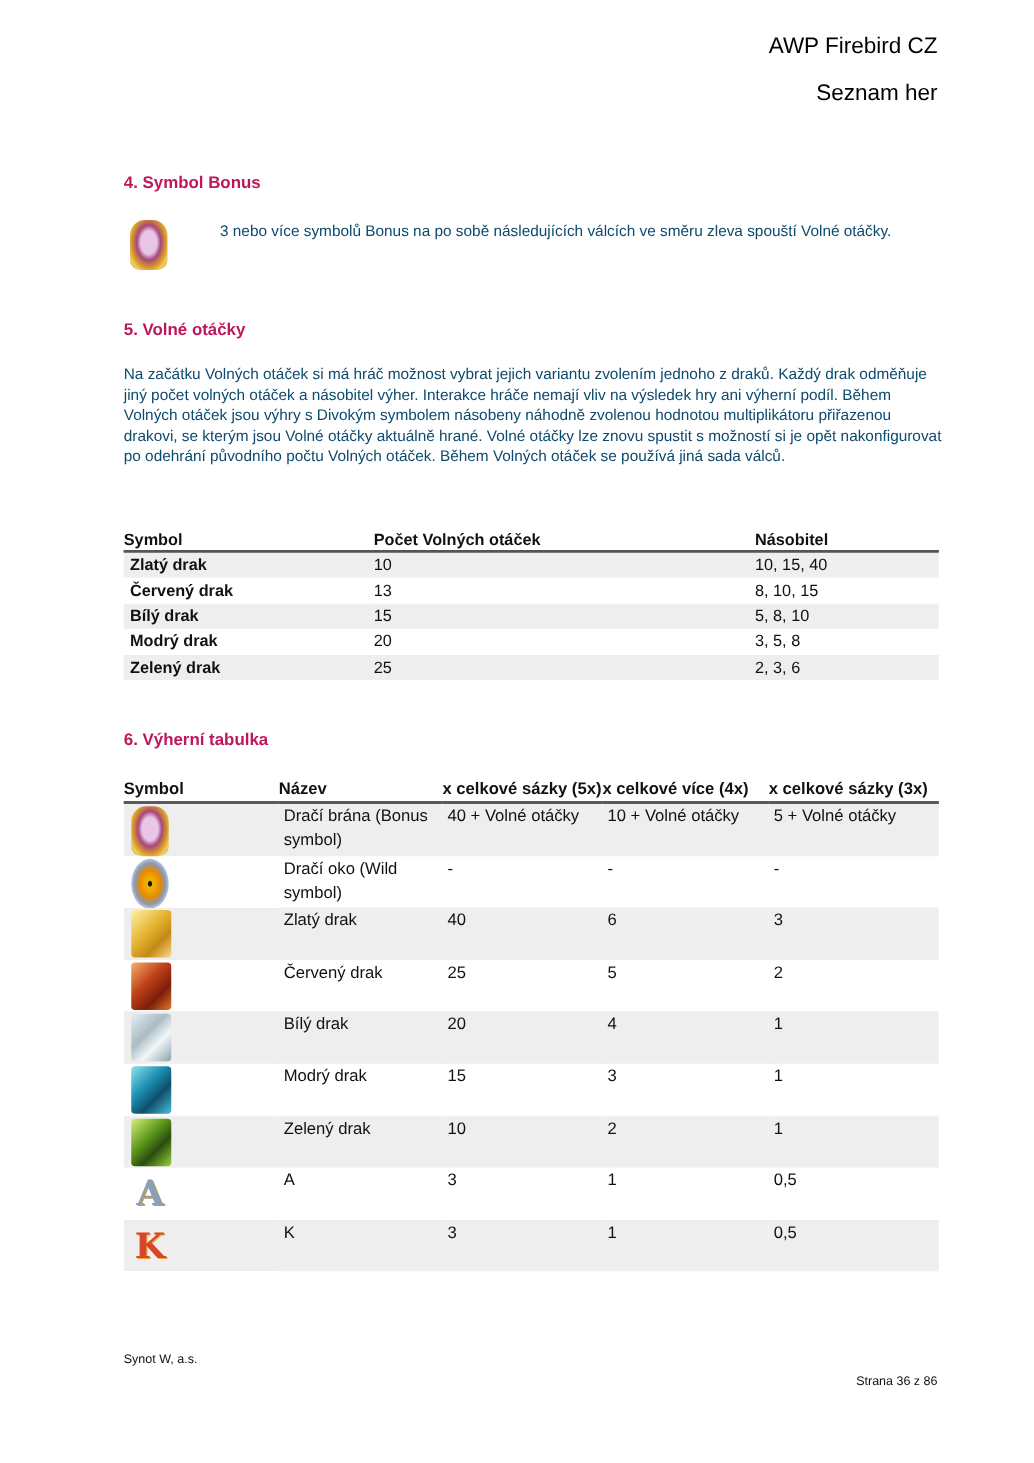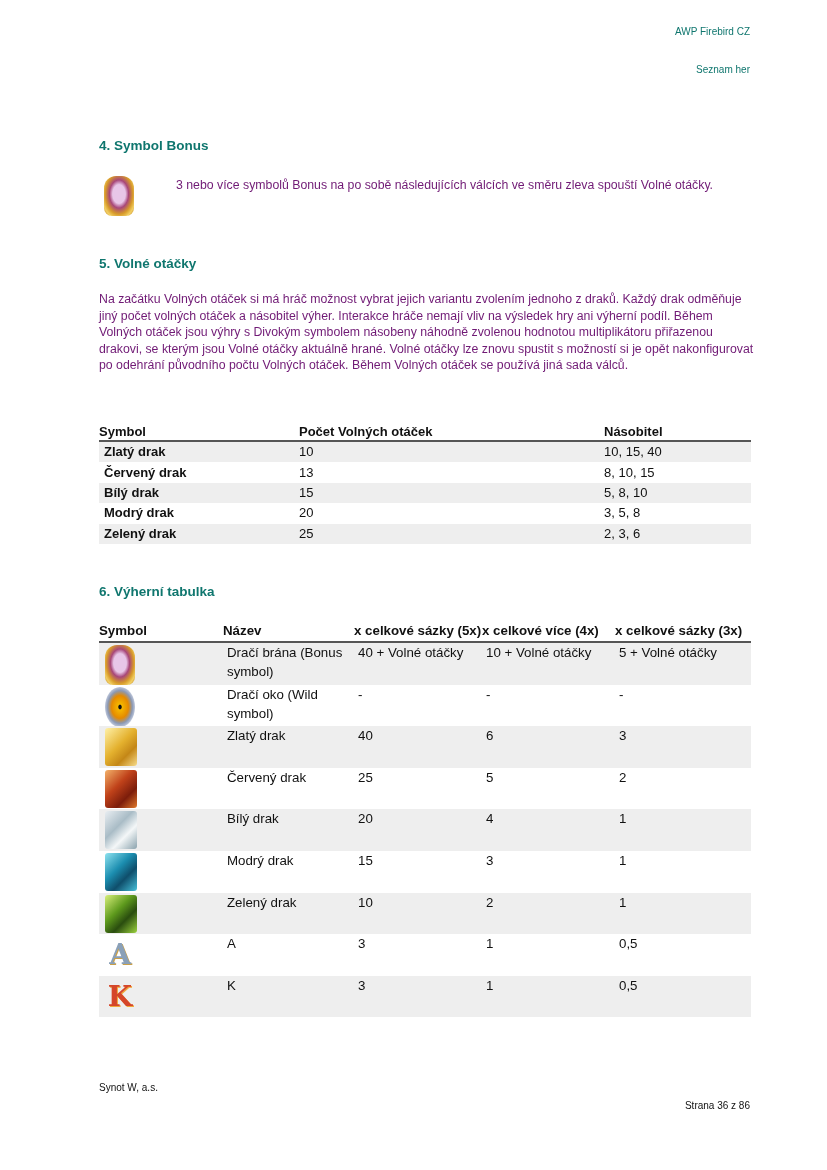--- a/index.html
+++ b/index.html
@@ -1,25 +1,25 @@
 <!DOCTYPE html>
 <html><head>
   <meta charset="utf-8">
   <style>
     html, body { margin: 0; padding: 0; background: #ffffff; }
     body {
       width: 827px; height: 1170px; position: relative; overflow: hidden;
       font-family: "Liberation Sans", "DejaVu Sans", sans-serif;
       color: #111;
     }
-    .hdr { position: absolute; right: 77px; font-size: 10px; color: #0f766e; }
+    .hdr { position: absolute; right: 77px; font-size: 18px; color: #000000; }
     .hdr.t1 { top: 26px; }
     .hdr.t2 { top: 64px; }
-    .h { position: absolute; left: 99px; font-size: 13.5px; font-weight: bold; color: #0f766e; }
-    .para { position: absolute; left: 99px; width: 660px; font-size: 12.3px; line-height: 16.6px; color: #701a75; }
+    .h { position: absolute; left: 99px; font-size: 13.5px; font-weight: bold; color: #be185d; }
+    .para { position: absolute; left: 99px; width: 660px; font-size: 12.3px; line-height: 16.6px; color: #0c4a6e; }
     .icon { position: absolute; border-radius: 3px; }
     .bonus-icon {
       width: 30px; height: 40px; border-radius: 12px 12px 8px 8px;
       background: radial-gradient(ellipse at 50% 45%, #e8c6e8 0 30%, #a8477a 45%, #d79a2a 65%, #f2cf63 80%, #b7741e 100%);
     }
     .eye-icon {
       width: 30px; height: 40px; border-radius: 50%;
       background: radial-gradient(ellipse at 50% 50%, #111 0 6%, #f5b700 10%, #e58a00 40%, #8a98b4 58%, #cfd6e6 75%, #6a7894 100%);
     }
     .gold-icon { width: 32px; height: 38px; background: linear-gradient(135deg,#fff1a8,#e4b12e 45%,#c48717 70%,#f7dc8b); }

